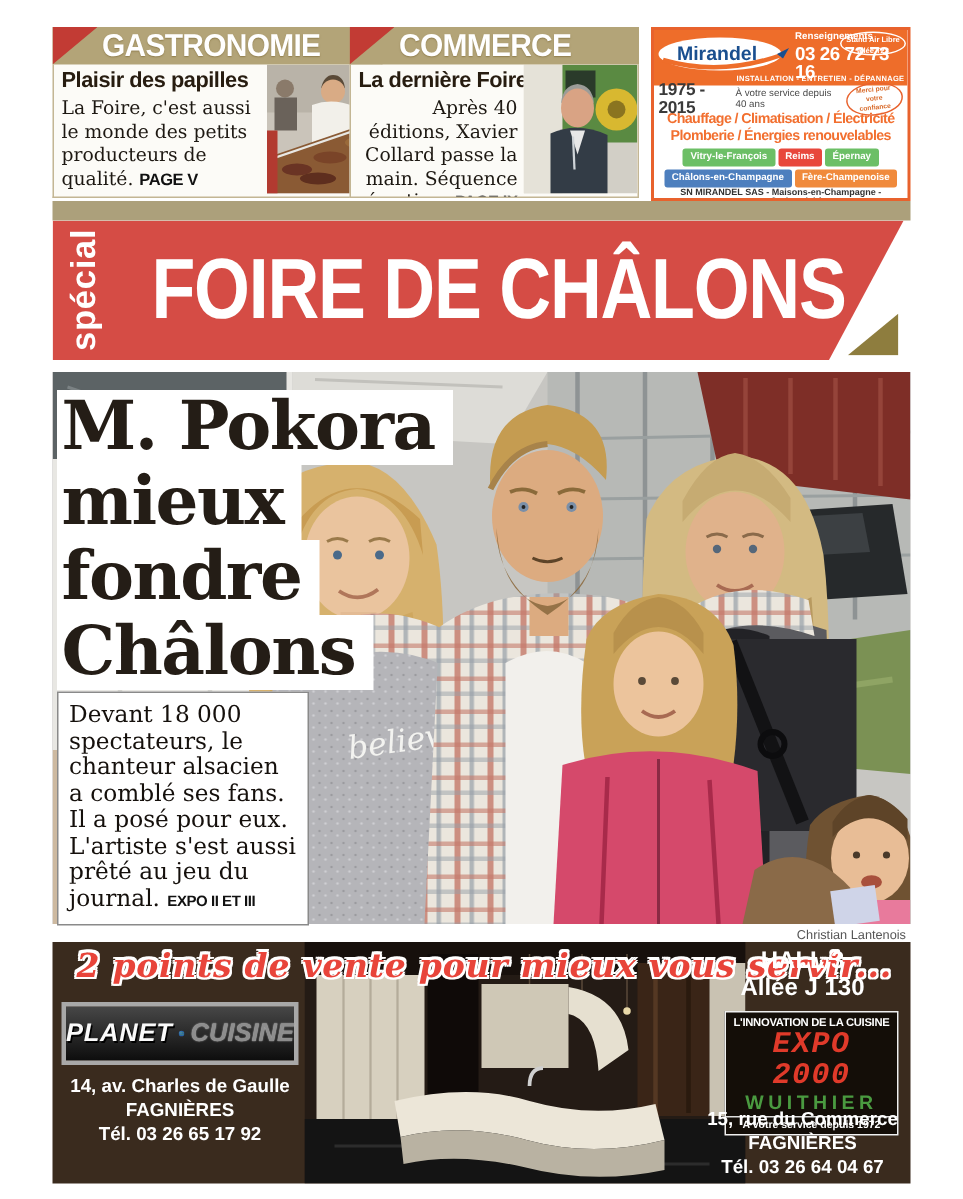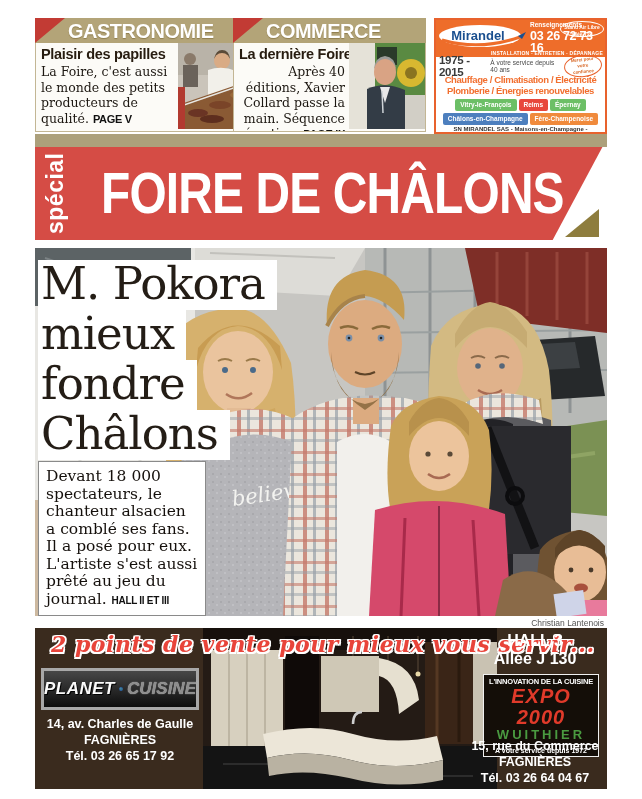--- a/index.html
+++ b/index.html
@@ -61,21 +61,21 @@
   .masthead-title { position:absolute; left:66px; top:0; height:93px; line-height:92px; color:#fff;
                     font-weight:bold; font-size:57px; letter-spacing:-1px; white-space:nowrap;
                     transform:scaleX(0.84); transform-origin:left center; }
   .masthead-tri { position:absolute; right:8px; bottom:3px; width:34px; height:28px; background:#8e7d3e;
                   clip-path:polygon(100% 0,100% 100%,0 100%); }
 
   
   .lead-photo { position:absolute; top:248px; left:35px; width:572px; height:368px; overflow:hidden;
                 background:#c7c6c2; }
   .headline { position:absolute; top:260px; left:38px; z-index:3; font-family:"DejaVu Serif", serif;
-              font-weight:normal; color:#241d16; font-size:45px; line-height:48px; letter-spacing:-1px; }
+              font-weight:bold; color:#241d16; font-size:45px; line-height:48px; letter-spacing:-1px; }
   .hl { display:table; background:#ffffff; padding:0 12px 2px 3px; }
   .standfirst { position:absolute; top:461px; left:38px; width:168px; box-sizing:border-box; z-index:3;
                 background:#ffffff; border:1px solid #8a8a8a; padding:6px 7px;
                 font-family:"DejaVu Serif", serif; font-size:15.5px; line-height:17.5px; color:#15100c; }
   .pgref { font-family:"Liberation Sans", sans-serif; font-size:10px; font-weight:bold;
            letter-spacing:-0.3px; color:#111; }
   .photo-credit { position:absolute; top:618px; right:38px; font-size:8.5px; color:#555; z-index:2; }
 
   
   .bottom-ad { position:absolute; top:628px; left:35px; width:572px; height:161px; background:#3a2b1e;
@@ -96,21 +96,21 @@
                  text-shadow:1px 1px 0 #000; }
   .cuisine-word { font-style:italic; font-weight:bold; font-size:17px; color:#8d8d8d;
                   text-shadow:0 0 1px #d8d8d8; }
   .addr { position:absolute; color:#fff; font-weight:bold; font-size:12.5px; line-height:16px;
           text-align:center; z-index:2; }
   .addr-left { left:2px; top:88px; width:166px; }
   .addr-right { right:2px; top:110px; width:140px; }
   .expo-box { position:absolute; right:8px; top:46px; width:116px; box-sizing:border-box;
               background:#140e08; border:1px solid #f0f0f0; text-align:center; color:#fff; z-index:2; }
   .expo-tagline { font-size:7.5px; font-weight:bold; padding:2px 0 0; letter-spacing:-0.2px; }
-  .expo-brand { font-family:Liberation Sans, sans-serif; font-style:italic; font-weight:bold; font-size:20px;
+  .expo-brand { font-family:Liberation Mono, monospace; font-style:italic; font-weight:bold; font-size:20px;
                 line-height:21px; color:#e03a2a; letter-spacing:1px; }
   .expo-brand2 { font-size:13px; font-weight:bold; color:#4a9a40; letter-spacing:3px; line-height:13px; }
   .expo-since { font-size:7px; font-weight:bold; border-top:1px solid #ddd; margin-top:3px; padding:2px 0; }
 </style>
 </head>
 <body>
 
 <div class="page">
 
   <div class="teaser" style="left:35px; width:220px;">
@@ -372,21 +372,21 @@
   </div>
 
   <div class="headline">
     <span class="hl">M. Pokora</span>
     <span class="hl">mieux</span>
     <span class="hl">fondre</span>
     <span class="hl">Châlons</span>
   </div>
   <div class="standfirst">
     <span>Devant 18 000 spectateurs, le chanteur alsacien a comblé ses fans. Il a posé pour eux. L'artiste s'est aussi prêté au jeu du journal.</span>
-    <span class="pgref">HALL II ET III</span>
+    <span class="pgref">EXPO II ET III</span>
   </div>
   <div class="photo-credit">Christian Lantenois</div>
 
   <div class="bottom-ad">
     <svg class="kitchen" width="294" height="161" viewBox="0 0 294 161">
       <rect width="294" height="161" fill="#241b15"></rect>
       <rect width="294" height="22" fill="#17100c"></rect>
       <g>
         <line x1="150" y1="8" x2="150" y2="40" stroke="#5a4a3a" stroke-width="1"></line>
         <line x1="185" y1="8" x2="185" y2="34" stroke="#5a4a3a" stroke-width="1"></line>

